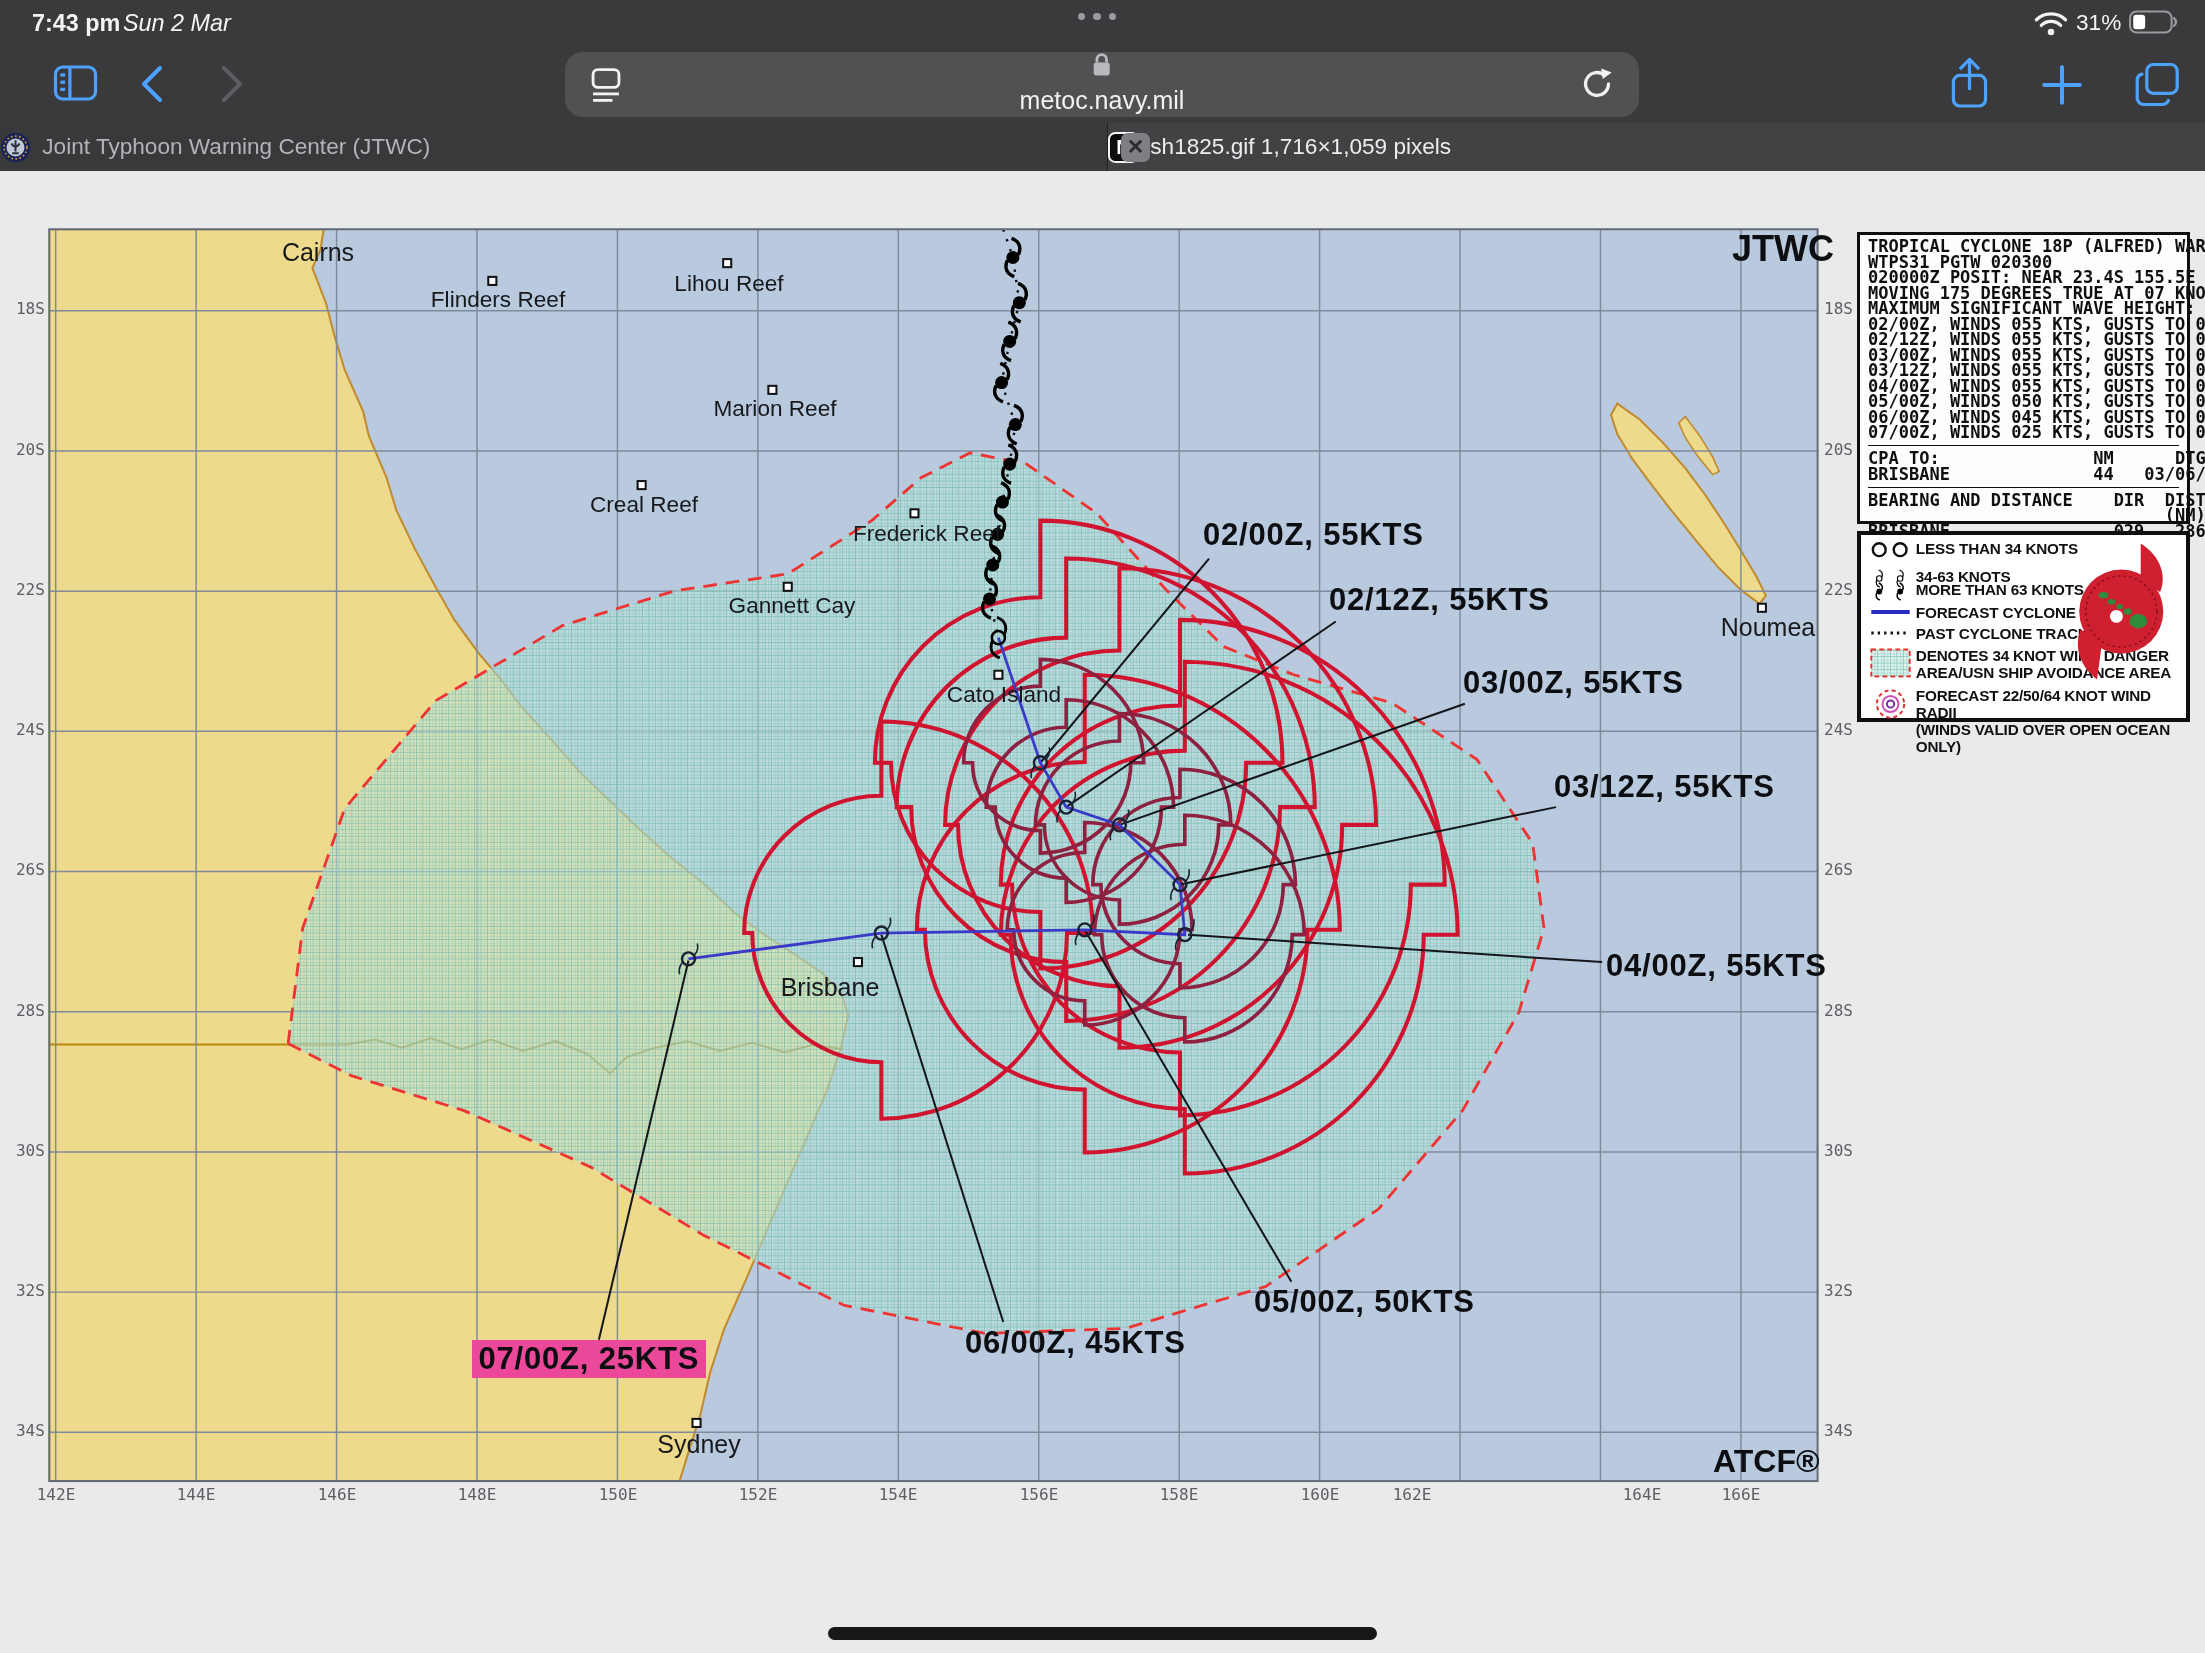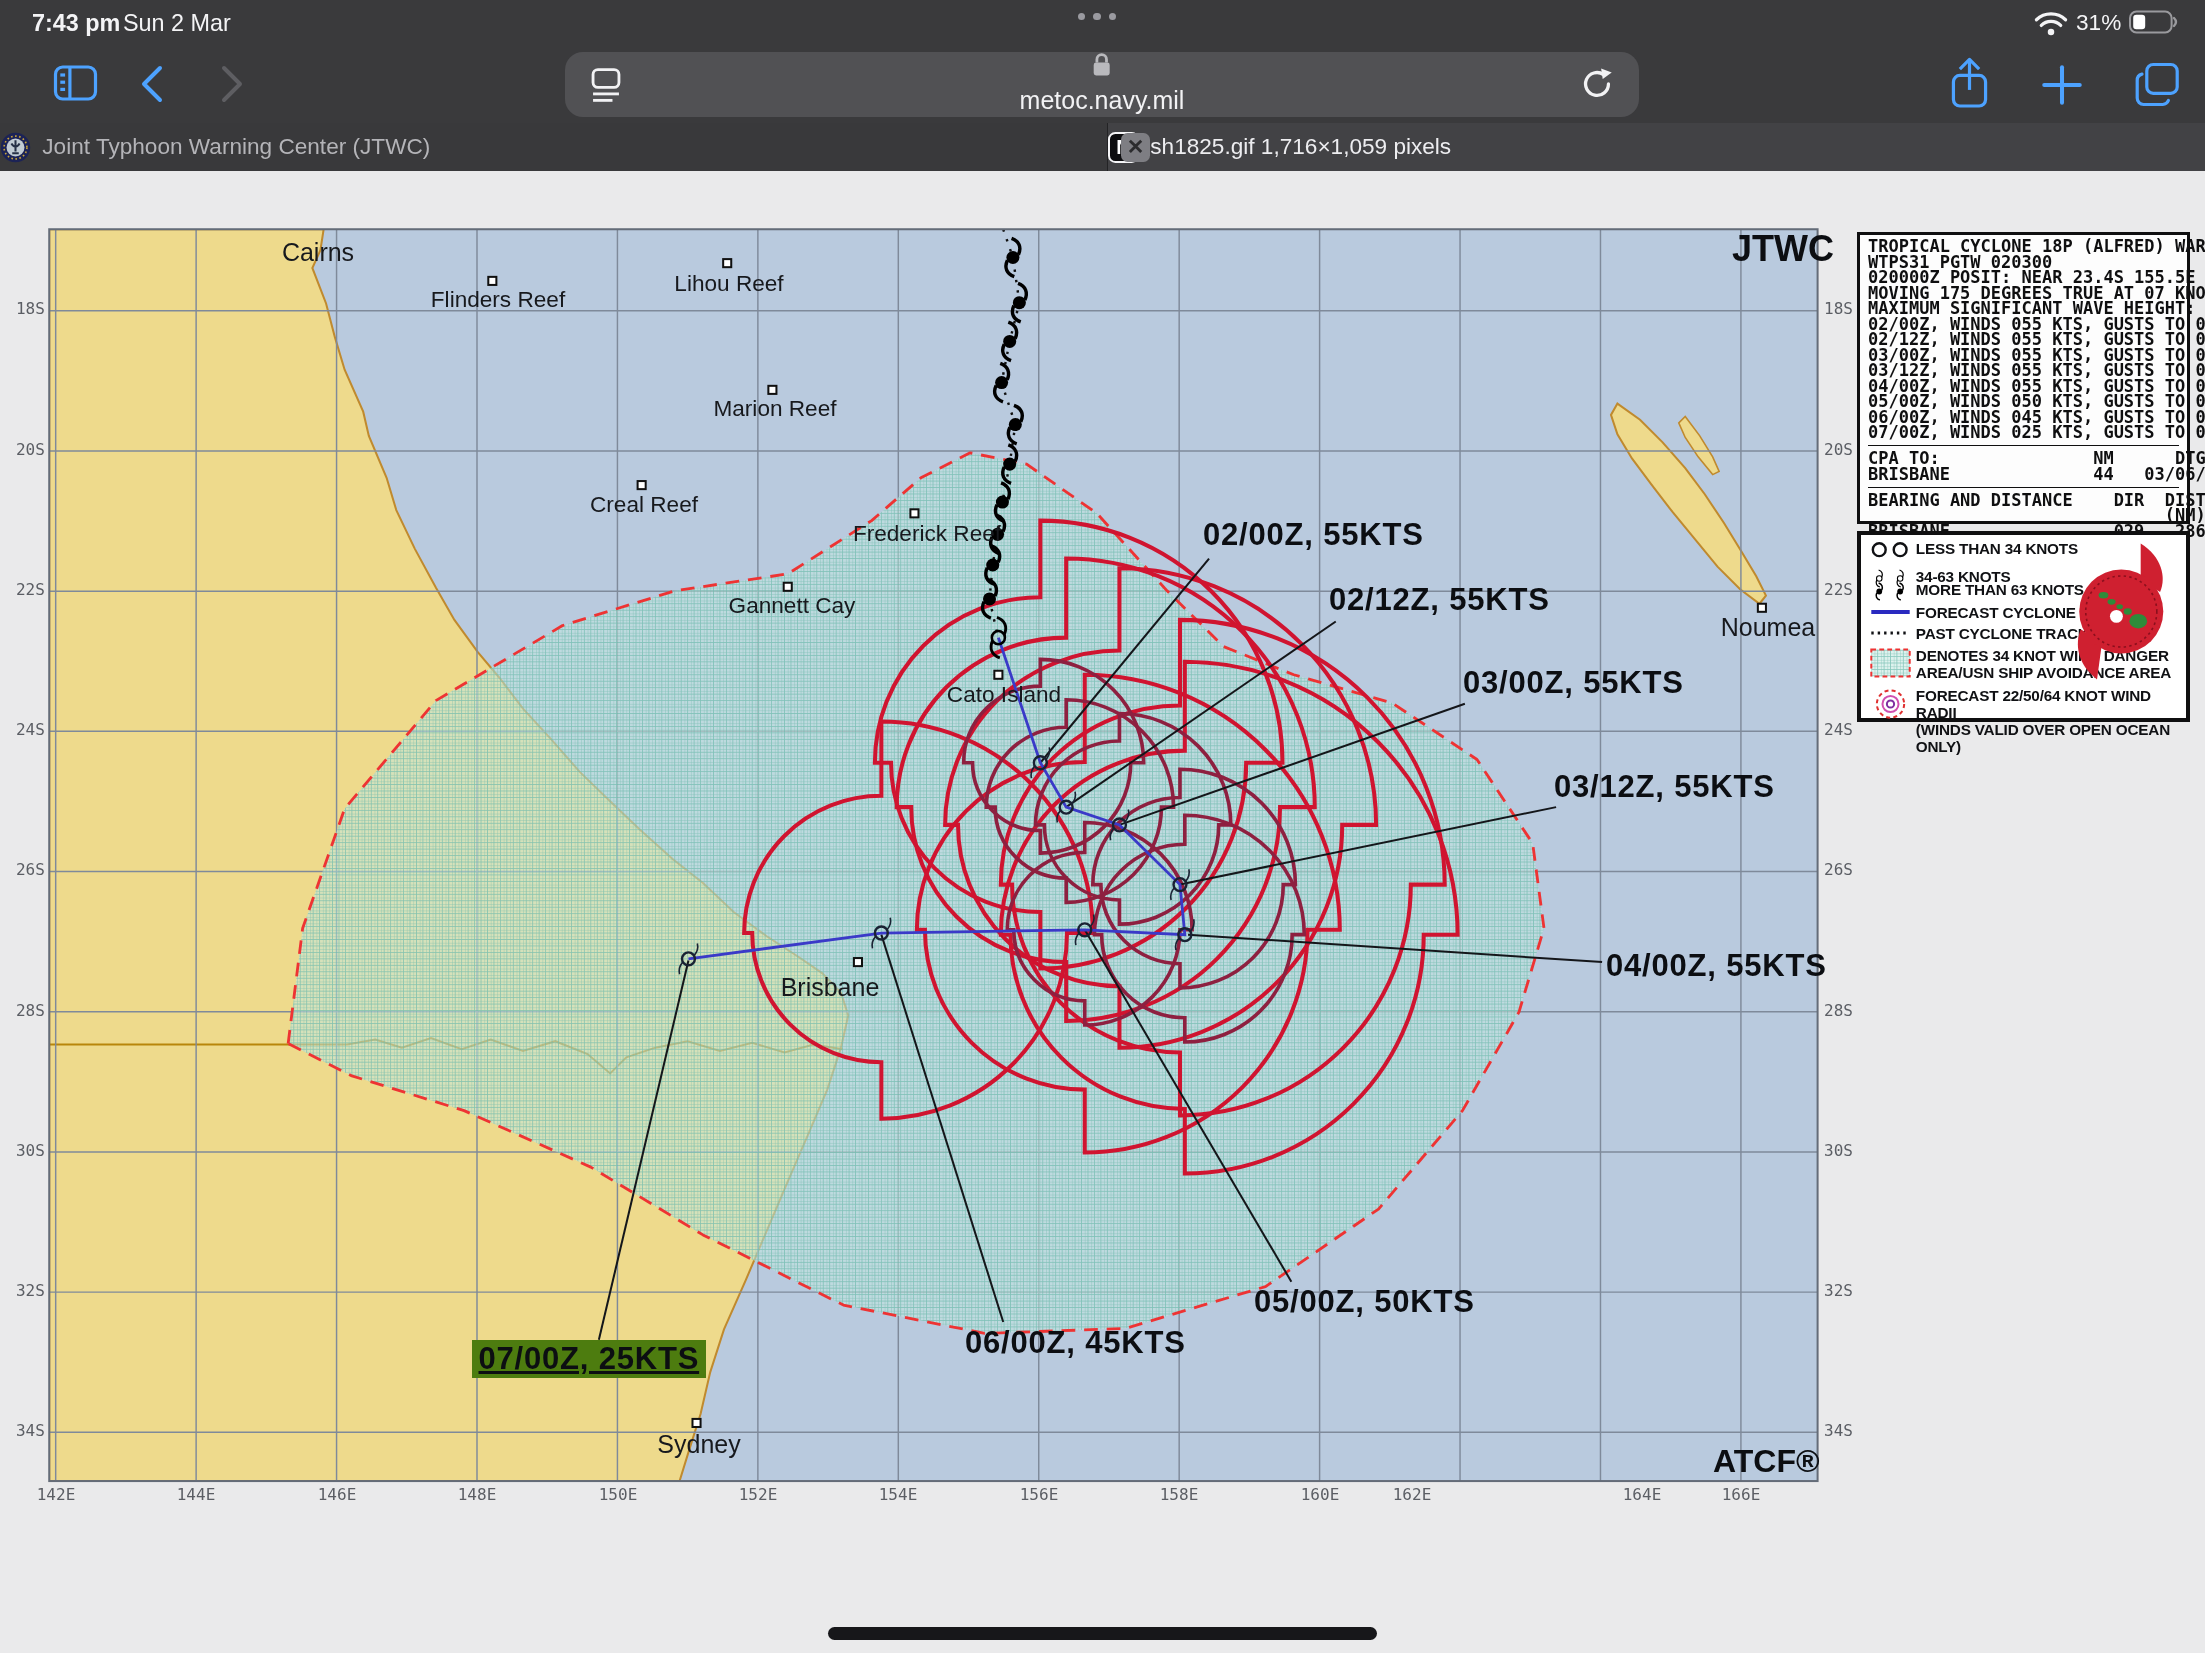--- a/index.html
+++ b/index.html
@@ -3,21 +3,21 @@
 <meta charset="utf-8">
 <style>
   html,body{margin:0;padding:0;}
   body{width:2205px;height:1653px;position:relative;overflow:hidden;
        background:#eaeaeb;font-family:"Liberation Sans",sans-serif;}
 
   
   #chrome{position:absolute;left:0;top:0;width:2205px;height:171px;background:#3a3a3c;}
   #statusbar{position:absolute;left:0;top:0;width:2205px;height:45px;}
   .sb-time{position:absolute;left:32px;top:9.7px;color:#f4f4f6;font-size:23.4px;font-weight:700;}
-  .sb-date{position:absolute;left:123px;top:9.7px;color:#f4f4f6;font-size:23.4px;font-weight:400;}
+  .sb-date{position:absolute;left:123px;top:9.7px;color:#f4f4f6;font-size:23.4px;font-weight:400;font-style:italic;}
   .sb-dots{position:absolute;left:1078px;top:13px;display:flex;gap:8px;}
   .sb-dots i{width:7.3px;height:7.3px;border-radius:50%;background:#9a9aa0;display:block;}
   .sb-batt-label{position:absolute;left:2076px;top:9.7px;color:#f4f4f6;font-size:22.6px;}
   #toolbar{position:absolute;left:0;top:45px;width:2205px;height:77px;}
   .pill{position:absolute;left:565px;top:6.5px;width:1074px;height:65px;background:#515154;border-radius:18px;}
   .pill-url{position:absolute;left:0;top:0;width:100%;height:100%;display:flex;align-items:center;justify-content:center;
             color:#f2f2f4;font-size:25px;gap:9.7px;flex-direction:column;}
   #tabbar{position:absolute;left:0;top:123px;width:2205px;height:48px;background:#2d2d2f;display:flex;}
   .tab{height:48px;display:flex;align-items:center;gap:11.3px;position:relative;}
   .tab1{width:1107px;background:#39393b;color:#b4b4b8;font-size:22.6px;}
@@ -28,21 +28,21 @@
          font-size:20px;font-weight:700;display:flex;align-items:center;justify-content:center;box-sizing:border-box;}
 
   
   #content{position:absolute;left:0;top:171px;width:2205px;height:1482px;background:#eaeaeb;}
   #mapsvg{position:absolute;left:0;top:0;}
   #overlay{position:absolute;left:0;top:0;width:2205px;height:1653px;pointer-events:none;}
 
   .place{position:absolute;transform:translateX(-50%);white-space:nowrap;color:#17191d;font-size:22.6px;}
   .place.big{font-size:25px;}
   .flabel{position:absolute;white-space:nowrap;color:#0c0e12;font-size:31px;font-weight:700;letter-spacing:0.8px;}
-  .flabel.hl{background:#4d7c0f;padding:0.8px 6.5px;text-decoration:underline;}
+  .flabel.hl{background:#ec4899;padding:0.8px 6.5px;}
   .tick{position:absolute;color:#5b5e64;font-size:16px;font-family:"DejaVu Sans Mono",monospace;white-space:nowrap;}
   .map-word{position:absolute;color:#0c0e12;font-weight:700;}
 
   
   #infobox{position:absolute;left:1857px;top:232px;width:333px;height:292px;background:#fdfdfd;
            border:3.2px solid #0f0f10;box-sizing:border-box;}
   #infobox pre{font-family:"DejaVu Sans Mono",monospace;font-weight:700;color:#0f0f10;
                font-size:17px;line-height:15.5px;margin:4px 8px;white-space:pre;}
   #infobox .hr{border-top:1.6px solid #0f0f10;margin:4.8px 8px;}
   #legendbox{position:absolute;left:1857px;top:531px;width:333px;height:191px;background:#ffffff;

